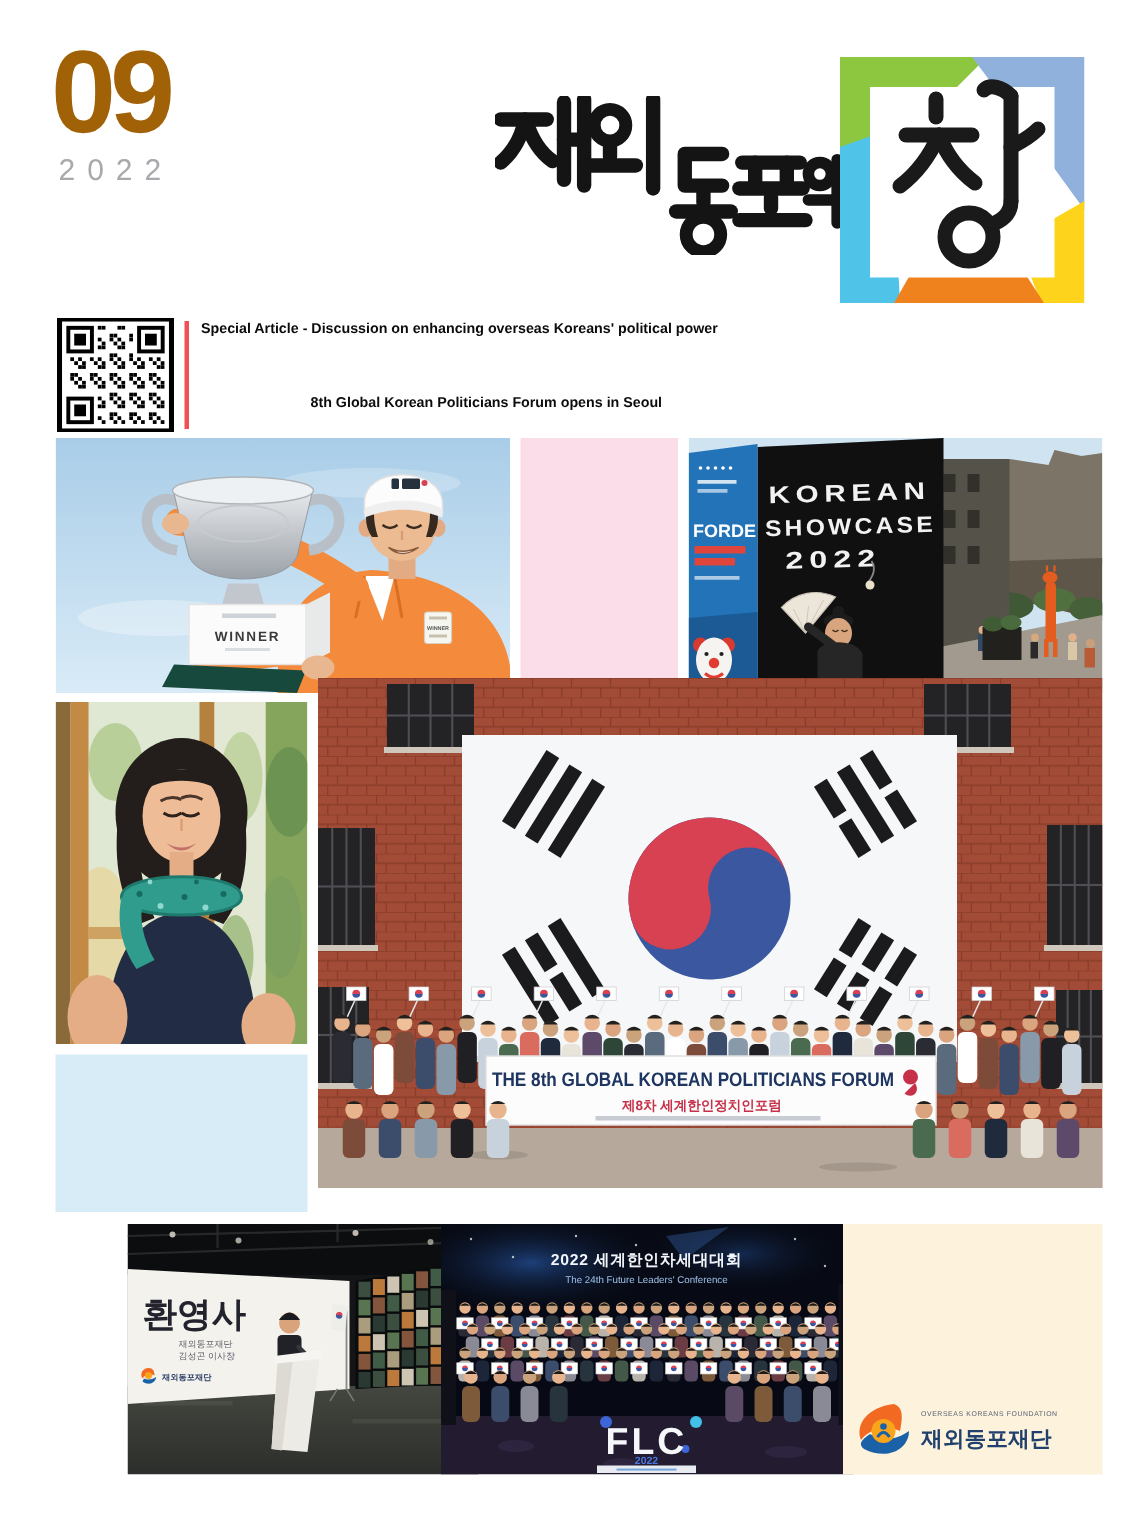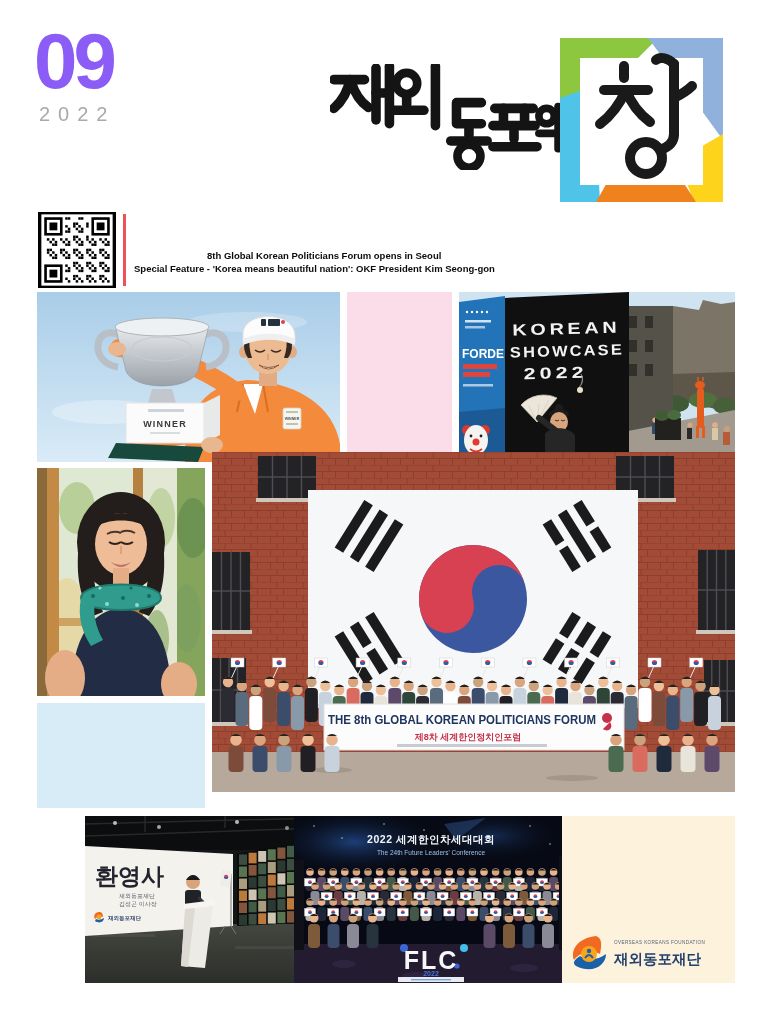--- a/index.html
+++ b/index.html
@@ -1,20 +1,20 @@
 <!DOCTYPE html>
 <html><head>
 <meta charset="utf-8">
 <style>
   html,body{margin:0;padding:0;background:#888;}
   .page{position:relative;width:762px;height:1020px;background:#ffffff;overflow:hidden;
         font-family:"Liberation Sans","DejaVu Sans",sans-serif;margin:0 auto;}
   .abs{position:absolute;}
   .sr{position:absolute;width:1px;height:1px;overflow:hidden;clip:rect(0 0 0 0);}
-  .issue-month{left:34px;top:22px;font-size:78px;font-weight:bold;color:#8b5cf6;letter-spacing:-4px;line-height:1;}
+  .issue-month{left:34px;top:22px;font-size:78px;font-weight:bold;color:#a16207;letter-spacing:-4px;line-height:1;}
   .issue-year{left:39px;top:103px;font-size:20px;color:#a7a9ac;letter-spacing:8px;}
   .contents{left:134px;top:213px;width:610px;font-size:9.5px;font-weight:bold;color:#0c0c0c;line-height:13.2px;}
   .contents .l1{padding-left:73px;margin-top:36px;}
   .contents .l2{padding-left:130px;}
   .accent-line{left:123px;top:214px;width:3px;height:72px;background:#ef5159;}
   .block-pink{left:347px;top:292px;width:105px;height:170px;background:#fbdde9;}
   .block-blue{left:37px;top:703px;width:168px;height:105px;background:#d8ecf8;}
   .block-cream{left:562px;top:816px;width:173px;height:167px;background:#fdf3dc;}
   .photo{overflow:hidden;}
   svg{display:block;}
@@ -226,22 +226,22 @@
         <rect x="26" y="16" width="0.95" height="0.95" fill="#000"></rect>
         <rect x="26" y="17" width="0.95" height="0.95" fill="#000"></rect>
         <rect x="26" y="21" width="0.95" height="0.95" fill="#000"></rect>
         <rect x="26" y="22" width="0.95" height="0.95" fill="#000"></rect>
         <rect x="26" y="26" width="0.95" height="0.95" fill="#000"></rect>
       </g>
   </svg>
   <div class="abs accent-line"></div>
 
   <div class="abs contents">
+    <div>Special Article - Discussion on enhancing overseas Koreans' political power</div>
     <div class="l1">8th Global Korean Politicians Forum opens in Seoul</div>
-    <div>Special Feature - 'Korea means beautiful nation': OKF President Kim Seong-gon</div>
   </div>
 
   <div class="abs photo" style="left:37px;top:292px;width:305px;height:170px;">
     <svg width="303" height="170" viewBox="0 0 303 170">
       <defs>
         <linearGradient id="skyG" x1="0" y1="0" x2="0" y2="1">
           <stop offset="0" stop-color="#a9cde8"></stop>
             <stop offset="1" stop-color="#d9ebf7"></stop>
         </linearGradient>
         <linearGradient id="silverG" x1="0" y1="0" x2="0" y2="1">

